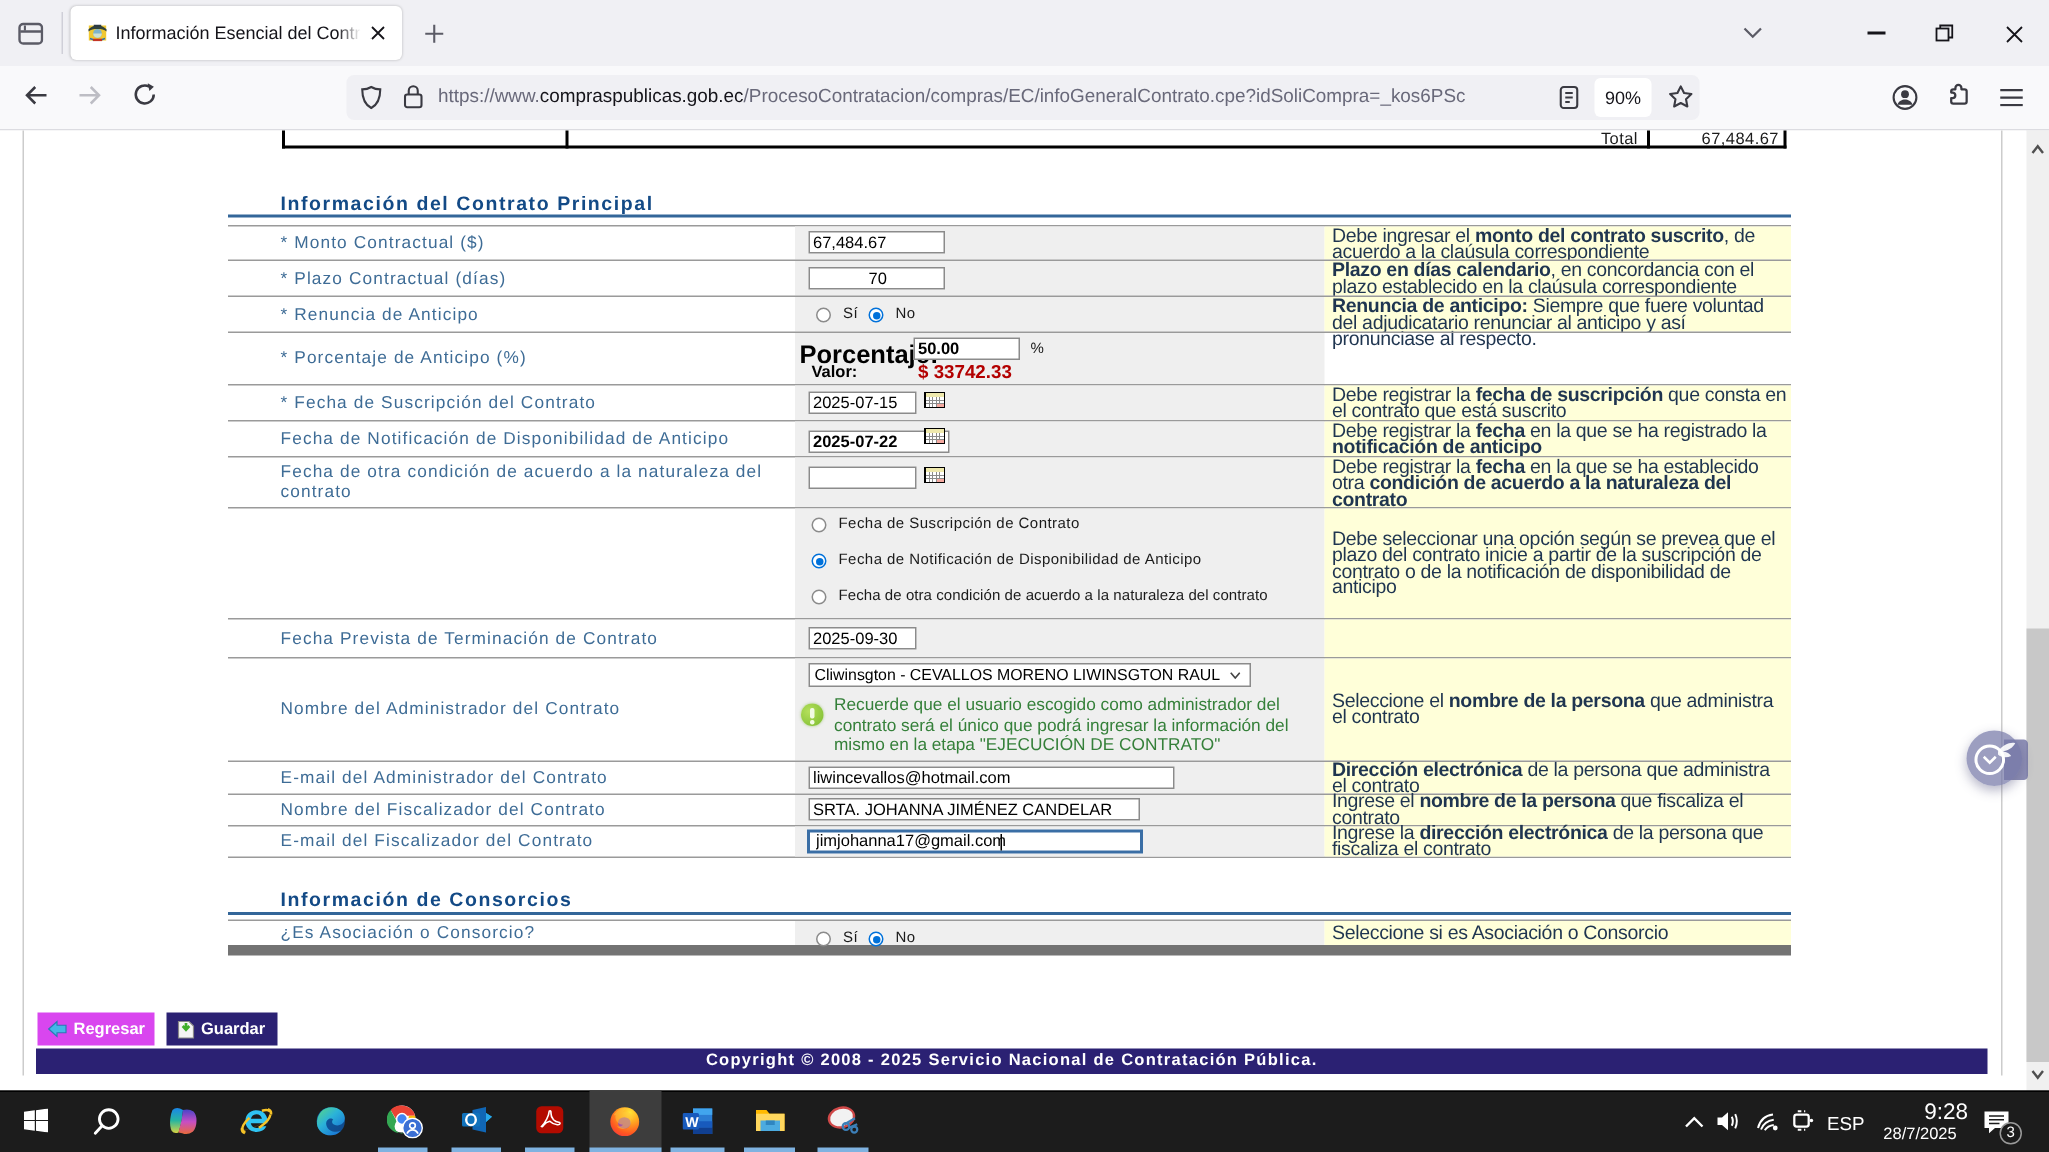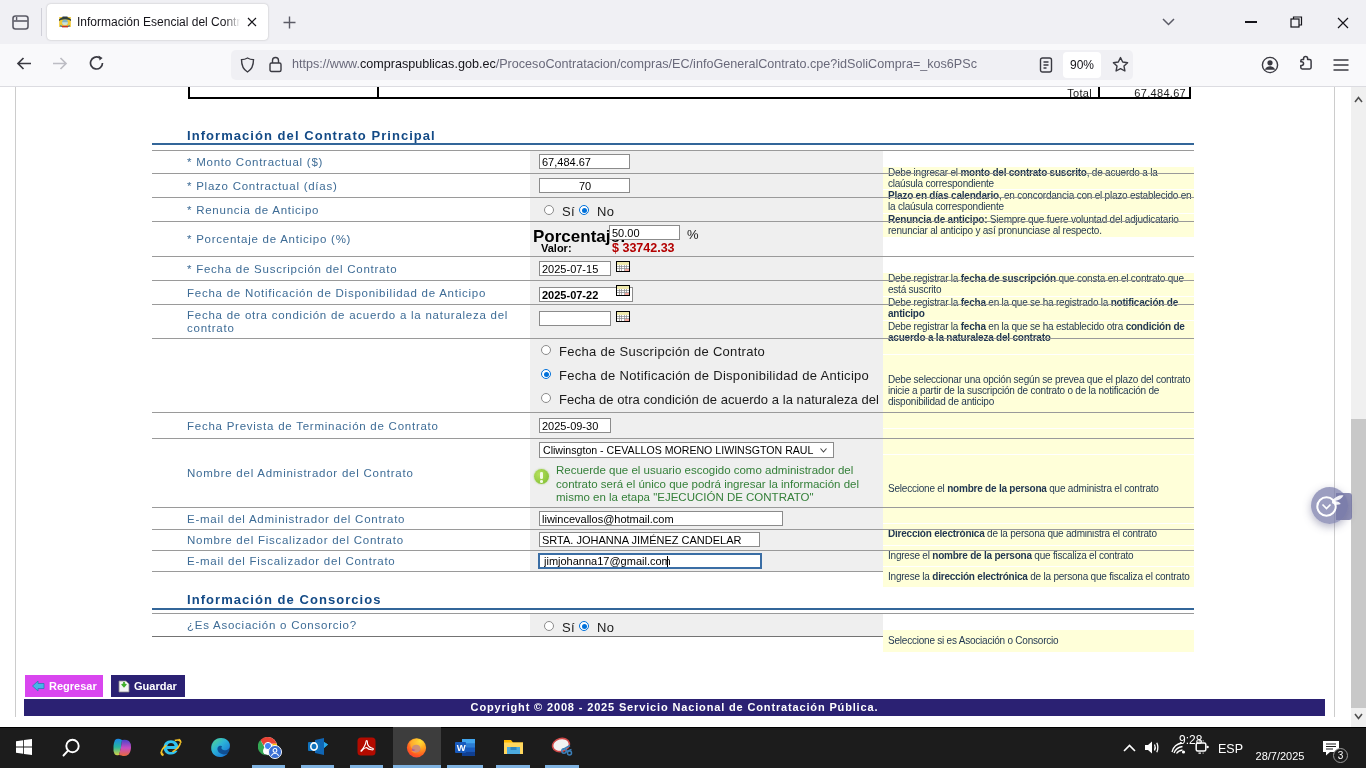--- a/index.html
+++ b/index.html
@@ -18,30 +18,30 @@
 #urlfade { left:985px; top:52px; width:48px; height:26px; background:linear-gradient(90deg, rgba(240,240,244,0), #f0f0f4 85%); }
 #zoompill { left:1063px; top:52px; width:38px; height:26px; background:#fff; border-radius:4px; font-size:12px; color:#15141a; text-align:center; line-height:26px; }
 
 
 #page { left:0; top:87px; width:1351px; height:640px; background:#fff; }
 
 
 .row { position:absolute; left:152px; width:1042px; border-top:1px solid #9a9a9a; }
 .lbl { position:absolute; left:35px; top:0; width:340px; height:100%; color:#3e6c96; font-size:11.5px; letter-spacing:0.75px; display:flex; align-items:center; }
 .fld { position:absolute; left:378px; top:0; width:353px; height:100%; background:#efefef; }
-.hlp { position:absolute; left:731px; top:16px; width:311px; height:100%; background:#ffffd9; color:#1f3550; font-size:10px; letter-spacing:-0.22px; line-height:10.8px; padding:0 2px 0 5px; display:flex; align-items:center; }
+.hlp { position:absolute; left:731px; top:0; width:311px; height:100%; background:#ffffd9; color:#1f3550; font-size:13px; letter-spacing:-0.22px; line-height:10.8px; padding:0 2px 0 5px; display:flex; align-items:center; }
 .hlp.tp { align-items:flex-start; padding-top:1px; }
 .hlp > span, .hlp b { display:inline; }
 .sechead { position:absolute; left:187px; color:#134a86; font-size:13px; font-weight:bold; letter-spacing:1.05px; }
 .secline { position:absolute; left:152px; width:1042px; height:2px; background:#336699; }
 input.ti { position:absolute; height:15px; border:1px solid #8b8b8b; background:#fff; font-family:"Liberation Sans",sans-serif; font-size:11px; color:#000; padding:0 2px; }
 .radio { position:absolute; width:10px; height:10px; border:1px solid #8b8b8b; border-radius:50%; background:#fff; }
 .radio.on { border:1px solid #0071da; }
 .radio.on::after { content:""; position:absolute; left:1.5px; top:1.5px; width:5px; height:5px; background:#0071da; border-radius:50%; }
-.ftext { color:#1a1a1a; font-size:13px; letter-spacing:0.3px; white-space:nowrap; }
+.ftext { color:#1a1a1a; font-size:10px; letter-spacing:0.3px; white-space:nowrap; }
 
 
 #sbtrack { left:1351px; top:87px; width:15px; height:640px; background:#f0f0f0; }
 #sbthumb { left:1351px; top:419px; width:15px; height:289px; background:#c8c8c8; }
 
 
 #taskbar { left:0; top:727px; width:1366px; height:41px; background:#1c1c1c; border-top:1px solid #000; }
 .runline { position:absolute; top:765px; height:3px; background:#7fb2e0; }
 
 svg { display:block; }
@@ -175,21 +175,21 @@
  </div>
  <div class="hlp tp">
       <span><b>Renuncia de anticipo:</b> Siempre que fuere voluntad del adjudicatario renunciar al anticipo y así pronunciase al respecto.</span>
     </div>
 </div>
 
 <div class="row" style="top:221px;height:35px">
  <div class="lbl">* Porcentaje de Anticipo (%)</div>
  <div class="fld">
   <span class="abs" style="left:3px;top:5px;font-size:17px;font-weight:bold;color:#000">Porcentaje:</span>
-  <input class="ti" style="left: 79px; top: 3px; width: 71px;" value="50.00">
+  <input class="ti" style="left: 79px; top: 3px; width: 71px; font-weight: bold;" value="50.00">
   <span class="ftext abs" style="left:157px;top:5px">%</span>
   <span class="abs" style="left:11px;top:20px;font-size:11px;font-weight:bold;color:#000">Valor:</span>
   <span class="abs" style="left:82px;top:19px;font-size:12.5px;font-weight:bold;color:#b30000">$ 33742.33</span>
  </div>
 </div>
 
 <div class="row" style="top:256px;height:24px">
  <div class="lbl">* Fecha de Suscripción del Contrato</div>
  <div class="fld">
       <input class="ti" style="left: 9px; top: 4px; width: 72px;" value="2025-07-15">
@@ -330,21 +330,21 @@
  <div class="lbl">E-mail del Fiscalizador del Contrato</div>
  <div class="fld">
       <input class="ti" style="left: 8px; top: 2px; width: 224px; height: 16px; border: 2px solid rgb(58, 110, 165); padding-left: 4px;" value="jimjohanna17@gmail.com">
       <div class="abs" style="left:137px;top:5px;width:1px;height:11px;background:#000"></div>
     </div>
  <div class="hlp">
       <span>Ingrese la <b>dirección electrónica</b> de la persona que fiscaliza el contrato</span>
     </div>
 </div>
 
-<div class="row" style="top:613px;height:24px;border-bottom:1px solid #737373">
+<div class="row" style="top:613px;height:24px;border-bottom:7px solid #737373">
  <div class="lbl" style="color:#3e6c96">¿Es Asociación o Consorcio?</div>
  <div class="fld">
   <div class="radio" style="left:14px;top:7px"></div>
       <span class="ftext abs" style="left:32px;top:6px">Sí</span>
   <div class="radio on" style="left:49px;top:7px"></div>
       <span class="ftext abs" style="left:67px;top:6px">No</span>
  </div>
  <div class="hlp">
       <span>Seleccione si es Asociación o Consorcio</span>
     </div>
@@ -526,19 +526,19 @@
  <path d="M2 12 Q4 4 12 3 M4 13 Q6 7.5 12.5 6.5 M6.5 13.5 Q8.5 10.5 12.5 10" fill="none" stroke="#fff" stroke-width="1.3"></path>
  <circle cx="13.5" cy="12" r="1.6" fill="#fff"></circle>
 </svg>
 <svg class="abs" style="left:1194px;top:740px" width="16" height="14" viewBox="0 0 16 14">
  <rect x="2.2" y="3" width="9.6" height="8" rx="1.5" fill="none" stroke="#fff" stroke-width="1.5"></rect>
  <circle cx="13.6" cy="7" r="1.2" fill="#fff"></circle>
  <path d="M4.5 0.8 H9.5" stroke="#fff" stroke-width="1.3" stroke-dasharray="2.4 1.8"></path>
  <path d="M4.5 13.2 H9.5" stroke="#fff" stroke-width="1.3" stroke-dasharray="2.4 1.8"></path>
 </svg>
 <div class="abs" style="left:1218px;top:742px;color:#fff;font-size:12.5px">ESP</div>
-<div class="abs" style="left:1179px;top:733px;width:64px;color:#fff;font-size:12px;text-align:left">9:28</div>
+<div class="abs" style="left:1248px;top:733px;width:64px;color:#fff;font-size:15px;text-align:right">9:28</div>
 <div class="abs" style="left:1248px;top:750px;width:64px;color:#fff;font-size:11px;text-align:center">28/7/2025</div>
 <svg class="abs" style="left:1322px;top:740px" width="18" height="16" viewBox="0 0 18 16">
  <path d="M1 1 H17 V12 H8 L4 15.5 V12 H1 Z" fill="#fff"></path>
  <path d="M4 4 H14 M4 6.5 H14 M4 9 H11" stroke="#1c1c1c" stroke-width="1"></path>
 </svg>
 <div class="abs" style="left:1333px;top:748px;width:15px;height:15px;border-radius:50%;background:#1c1c1c;border:1px solid #9a9a9a;color:#fff;font-size:10px;text-align:center;line-height:13px">3</div>
 
 </body></html>

